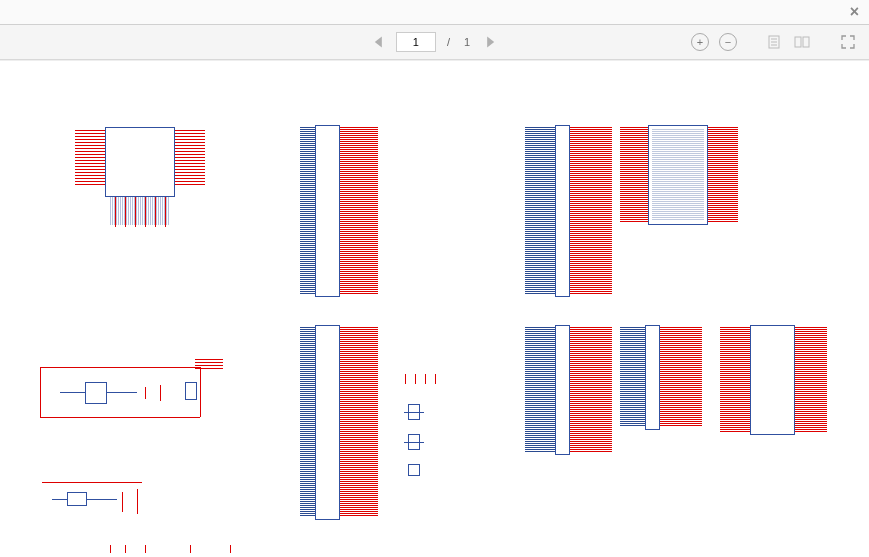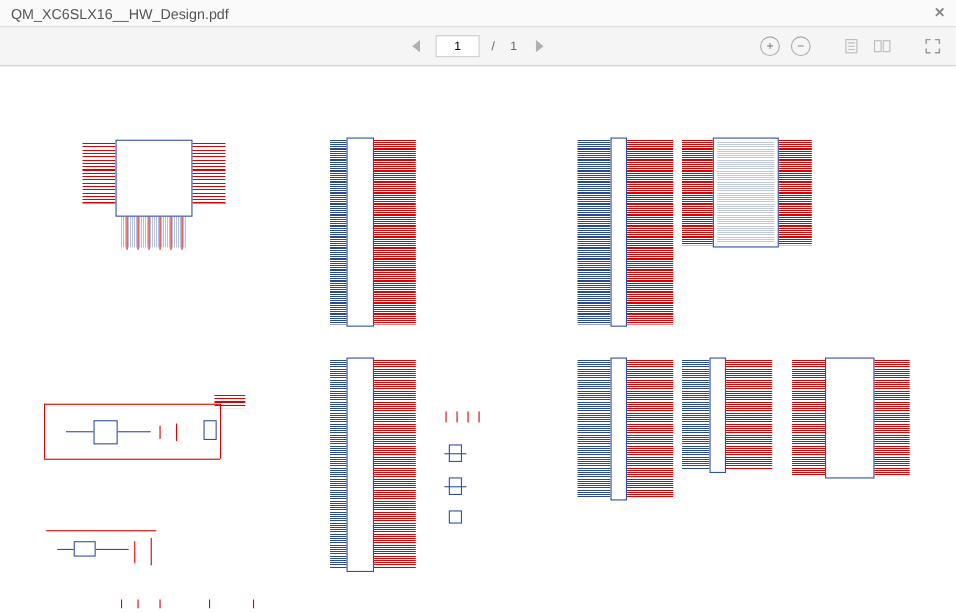--- a/index.html
+++ b/index.html
@@ -26,21 +26,20 @@
 .leads-red-wide{background:repeating-linear-gradient(to bottom,#d00 0 1px,transparent 1px 2px)}
 .text-blue2{background:repeating-linear-gradient(to bottom,#2a4a90 0 1px,transparent 1px 2px)}
 .hatch{background:repeating-linear-gradient(90deg,#3050a0 0 1px,transparent 1px 2px)}
 .trace{position:absolute;background:#d00}
 .trace-b{position:absolute;background:#3050a0}
 </style>
 </head>
 <body>
 
 <div class="header">
-  <span class="title">QM_XC6SLX16__HW_Design.pdf</span>
   <span class="close">×</span>
 </div>
 
 <div class="toolbar">
   <div class="nav">
     <span class="arrow">
         <svg viewBox="0 0 10 10">
           <path d="M7 1 L2 5 L7 9" fill="#b0b0b0"></path>
         </svg>
       </span>

